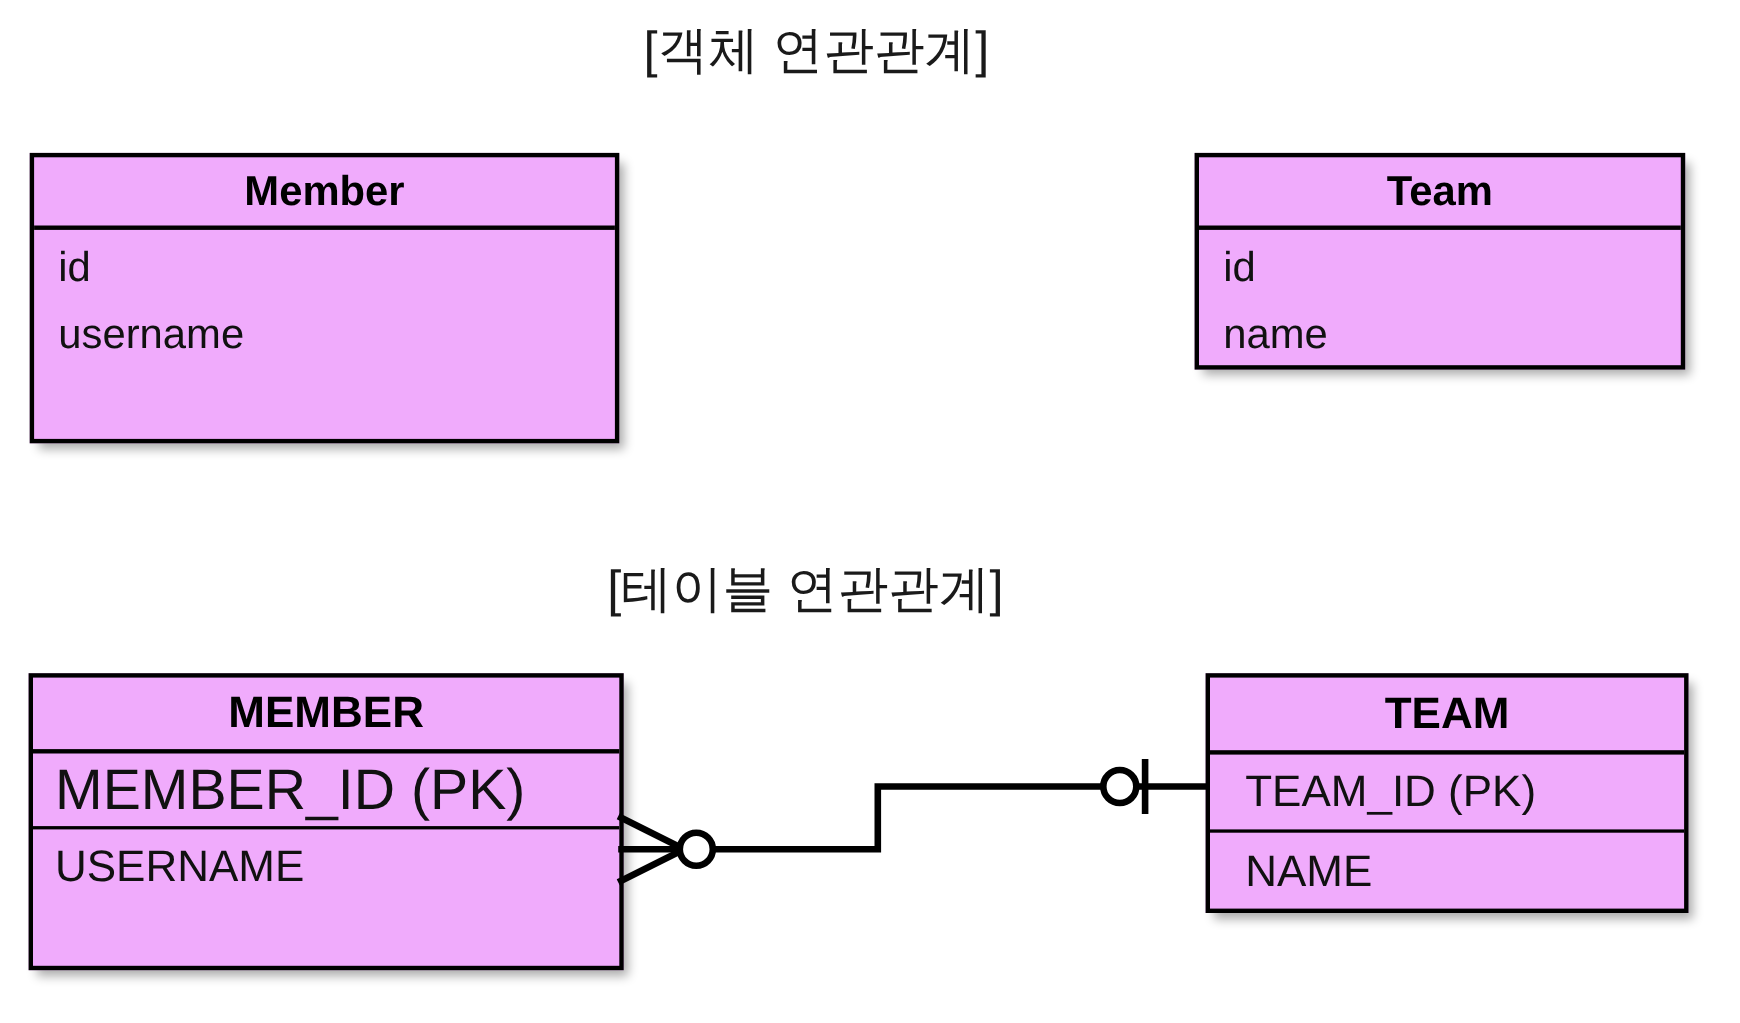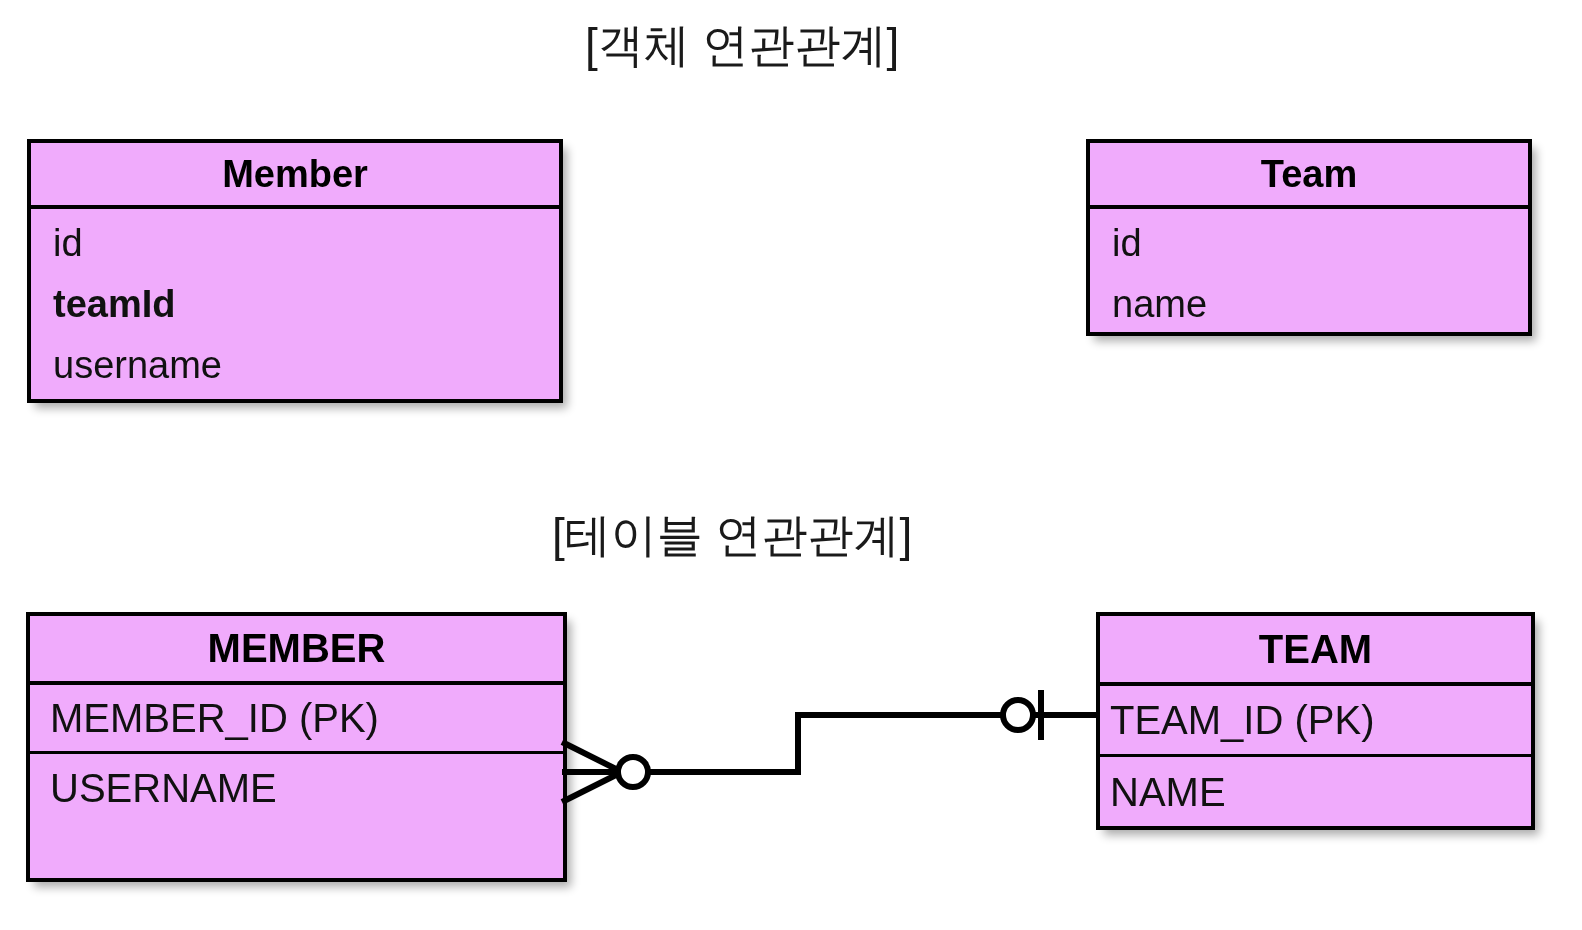--- a/index.html
+++ b/index.html
@@ -112,21 +112,21 @@
     height: 69px;
     font-size: 40px;
   }
   #box-member-table .row-pk {
     height: 69px;
     display: flex;
     align-items: center;
     padding-left: 20px;
     box-sizing: border-box;
   }
-  #box-member-table .row-pk .attr { font-size: 40px; text-align: center; }
+  #box-member-table .row-pk .attr { font-size: 52px; text-align: center; }
   #box-member-table .box-body {
     padding: 2px 0 0 20px;
   }
   #box-member-table .attr {
     font-size: 40px;
     line-height: 64px;
     height: 64px;
   }
 
   
@@ -134,21 +134,21 @@
     left: 1096px; top: 612px; width: 439px; height: 218px;
   }
   #box-team-table .box-header {
     height: 70px;
     font-size: 40px;
   }
   #box-team-table .row {
     height: 71px;
     display: flex;
     align-items: center;
-    padding-left: 10px;
+    padding-left: 32px;
     box-sizing: border-box;
   }
   #box-team-table .row .attr { font-size: 40px; }
 
   
   #relationship-connector {
     position: absolute;
     left: 540px;
     top: 660px;
     width: 560px;
@@ -160,21 +160,20 @@
 <body>
 
 <div class="canvas">
 
   <div class="section-title" id="title-object">[객체 연관관계]</div>
 
   <div class="box" id="box-member-object">
     <div class="box-header divider">Member</div>
     <div class="box-body">
       <div class="attr">id</div>
-      <div class="attr bold">teamId</div>
       <div class="attr">username</div>
     </div>
   </div>
 
   <div class="box" id="box-team-object">
     <div class="box-header divider">Team</div>
     <div class="box-body">
       <div class="attr">id</div>
       <div class="attr">name</div>
     </div>

